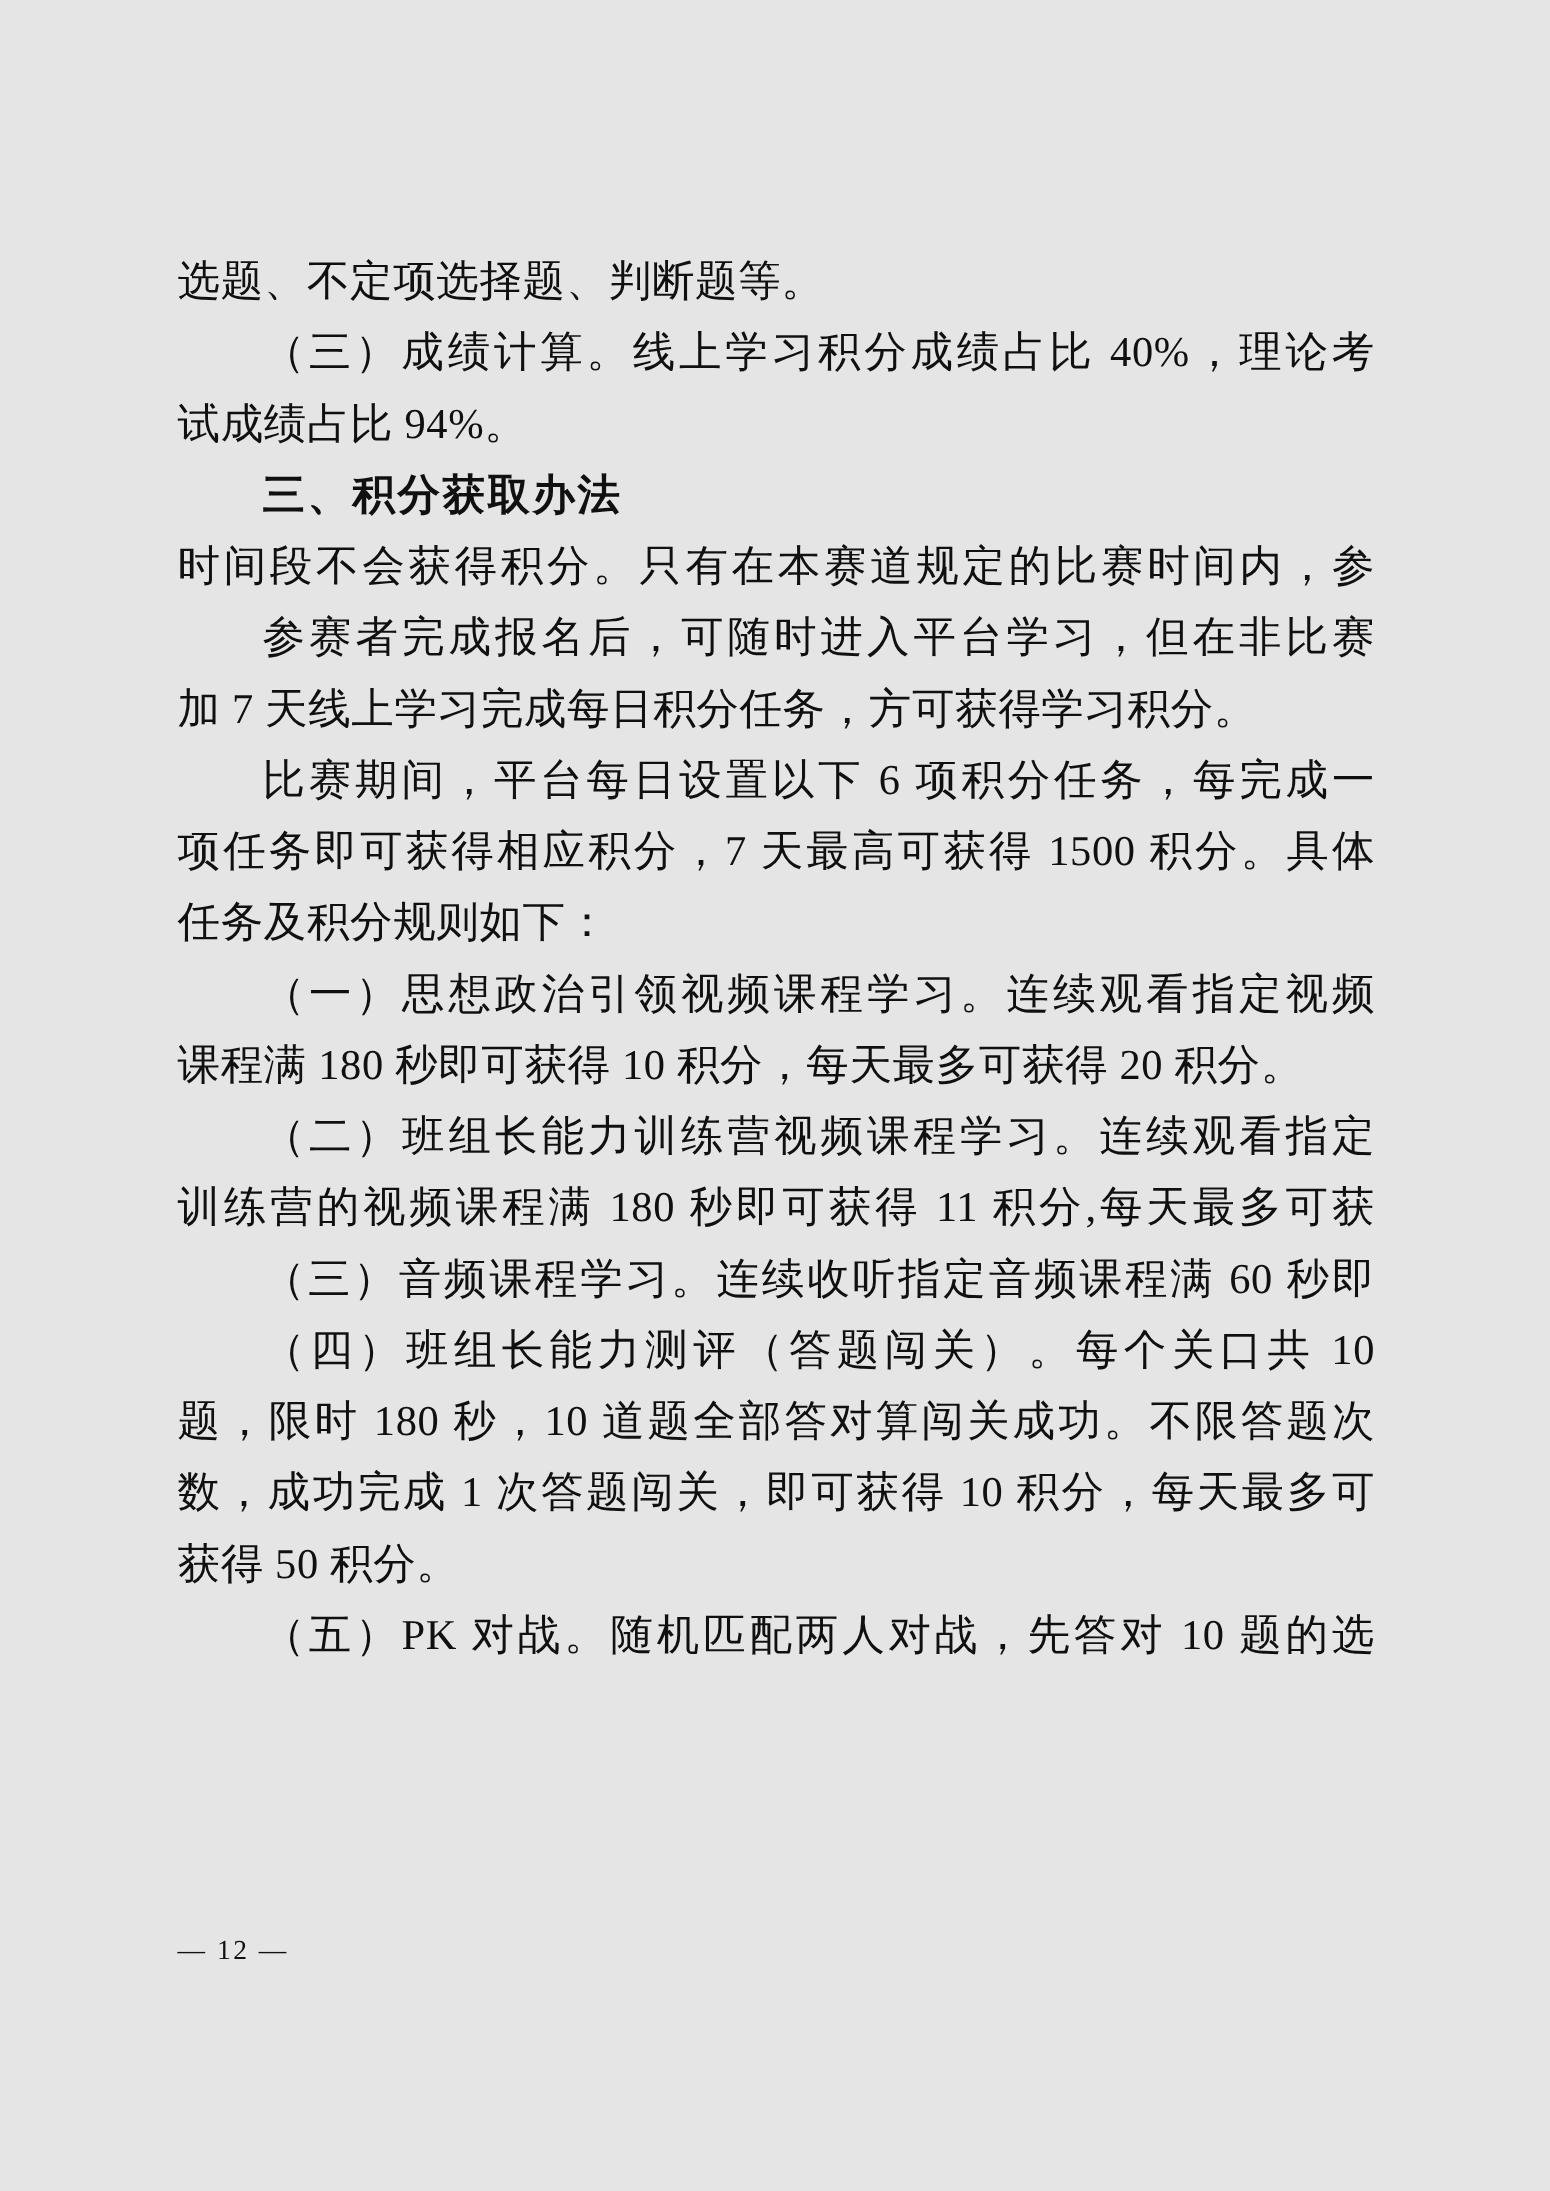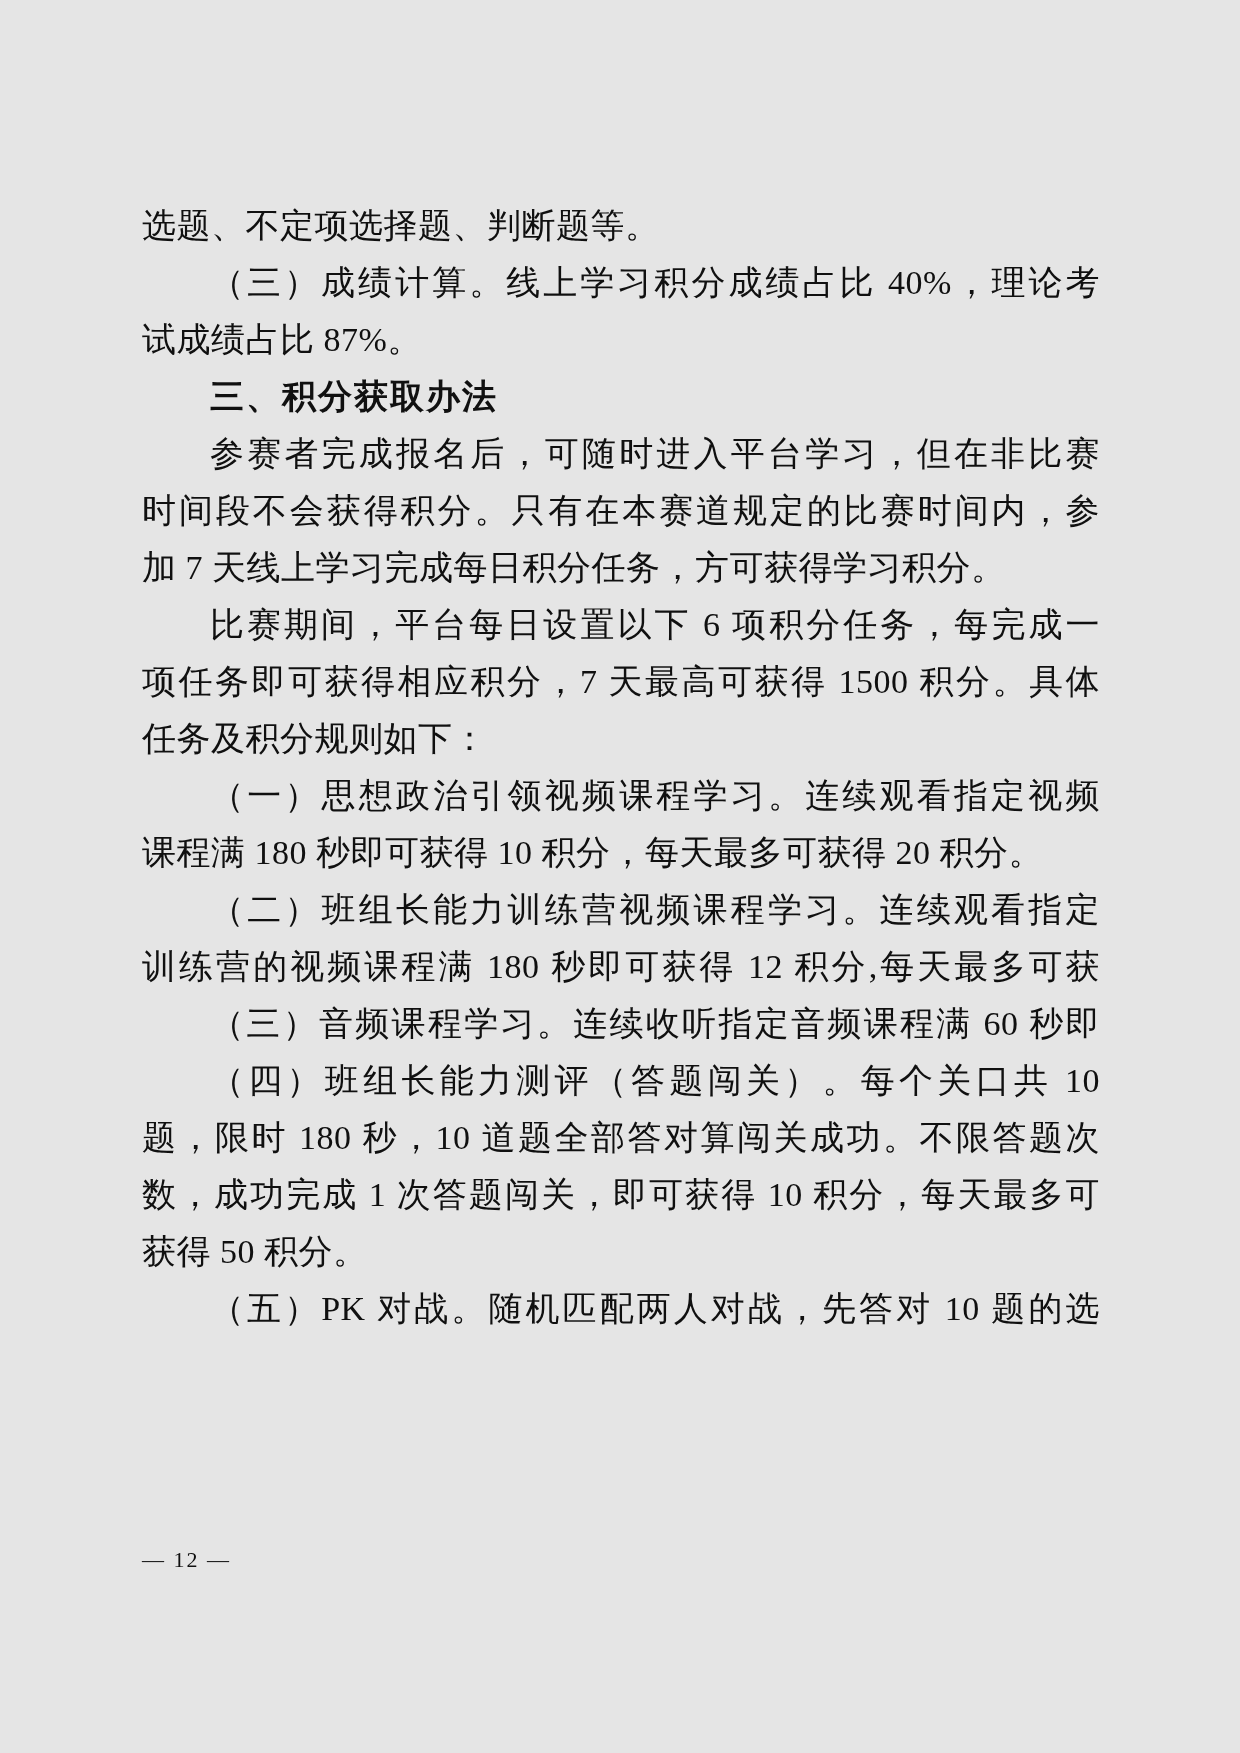--- a/index.html
+++ b/index.html
@@ -60,32 +60,32 @@
     color: #101010;
   }
 </style>
 </head>
 <body>
 
 <div class="page">
   <div class="doc-body">
       <div class="line">选题、不定项选择题、判断题等。</div>
       <div class="line indent justify">（三）成绩计算。线上学习积分成绩占比 40%，理论考</div>
-      <div class="line">试成绩占比 87%。</div>
+      <div class="line">试成绩占比 94%。</div>
       <div class="line indent heading">三、积分获取办法</div>
+      <div class="line justify">时间段不会获得积分。只有在本赛道规定的比赛时间内，参</div>
       <div class="line indent justify">参赛者完成报名后，可随时进入平台学习，但在非比赛</div>
-      <div class="line justify">时间段不会获得积分。只有在本赛道规定的比赛时间内，参</div>
       <div class="line">加 7 天线上学习完成每日积分任务，方可获得学习积分。</div>
       <div class="line indent justify">比赛期间，平台每日设置以下 6 项积分任务，每完成一</div>
       <div class="line justify">项任务即可获得相应积分，7 天最高可获得 1500 积分。具体</div>
       <div class="line">任务及积分规则如下：</div>
       <div class="line indent justify">（一）思想政治引领视频课程学习。连续观看指定视频</div>
       <div class="line">课程满 180 秒即可获得 10 积分，每天最多可获得 20 积分。</div>
       <div class="line indent justify">（二）班组长能力训练营视频课程学习。连续观看指定</div>
-      <div class="line justify">训练营的视频课程满 180 秒即可获得 12 积分,每天最多可获</div>
+      <div class="line justify">训练营的视频课程满 180 秒即可获得 11 积分,每天最多可获</div>
       <div class="line indent justify">（三）音频课程学习。连续收听指定音频课程满 60 秒即</div>
       <div class="line indent justify">（四）班组长能力测评（答题闯关）。每个关口共 10</div>
       <div class="line justify">题，限时 180 秒，10 道题全部答对算闯关成功。不限答题次</div>
       <div class="line justify">数，成功完成 1 次答题闯关，即可获得 10 积分，每天最多可</div>
       <div class="line">获得 50 积分。</div>
       <div class="line indent justify">（五）PK 对战。随机匹配两人对战，先答对 10 题的选</div>
     </div>
   <div class="footer">— 12 —</div>
 </div>
 

